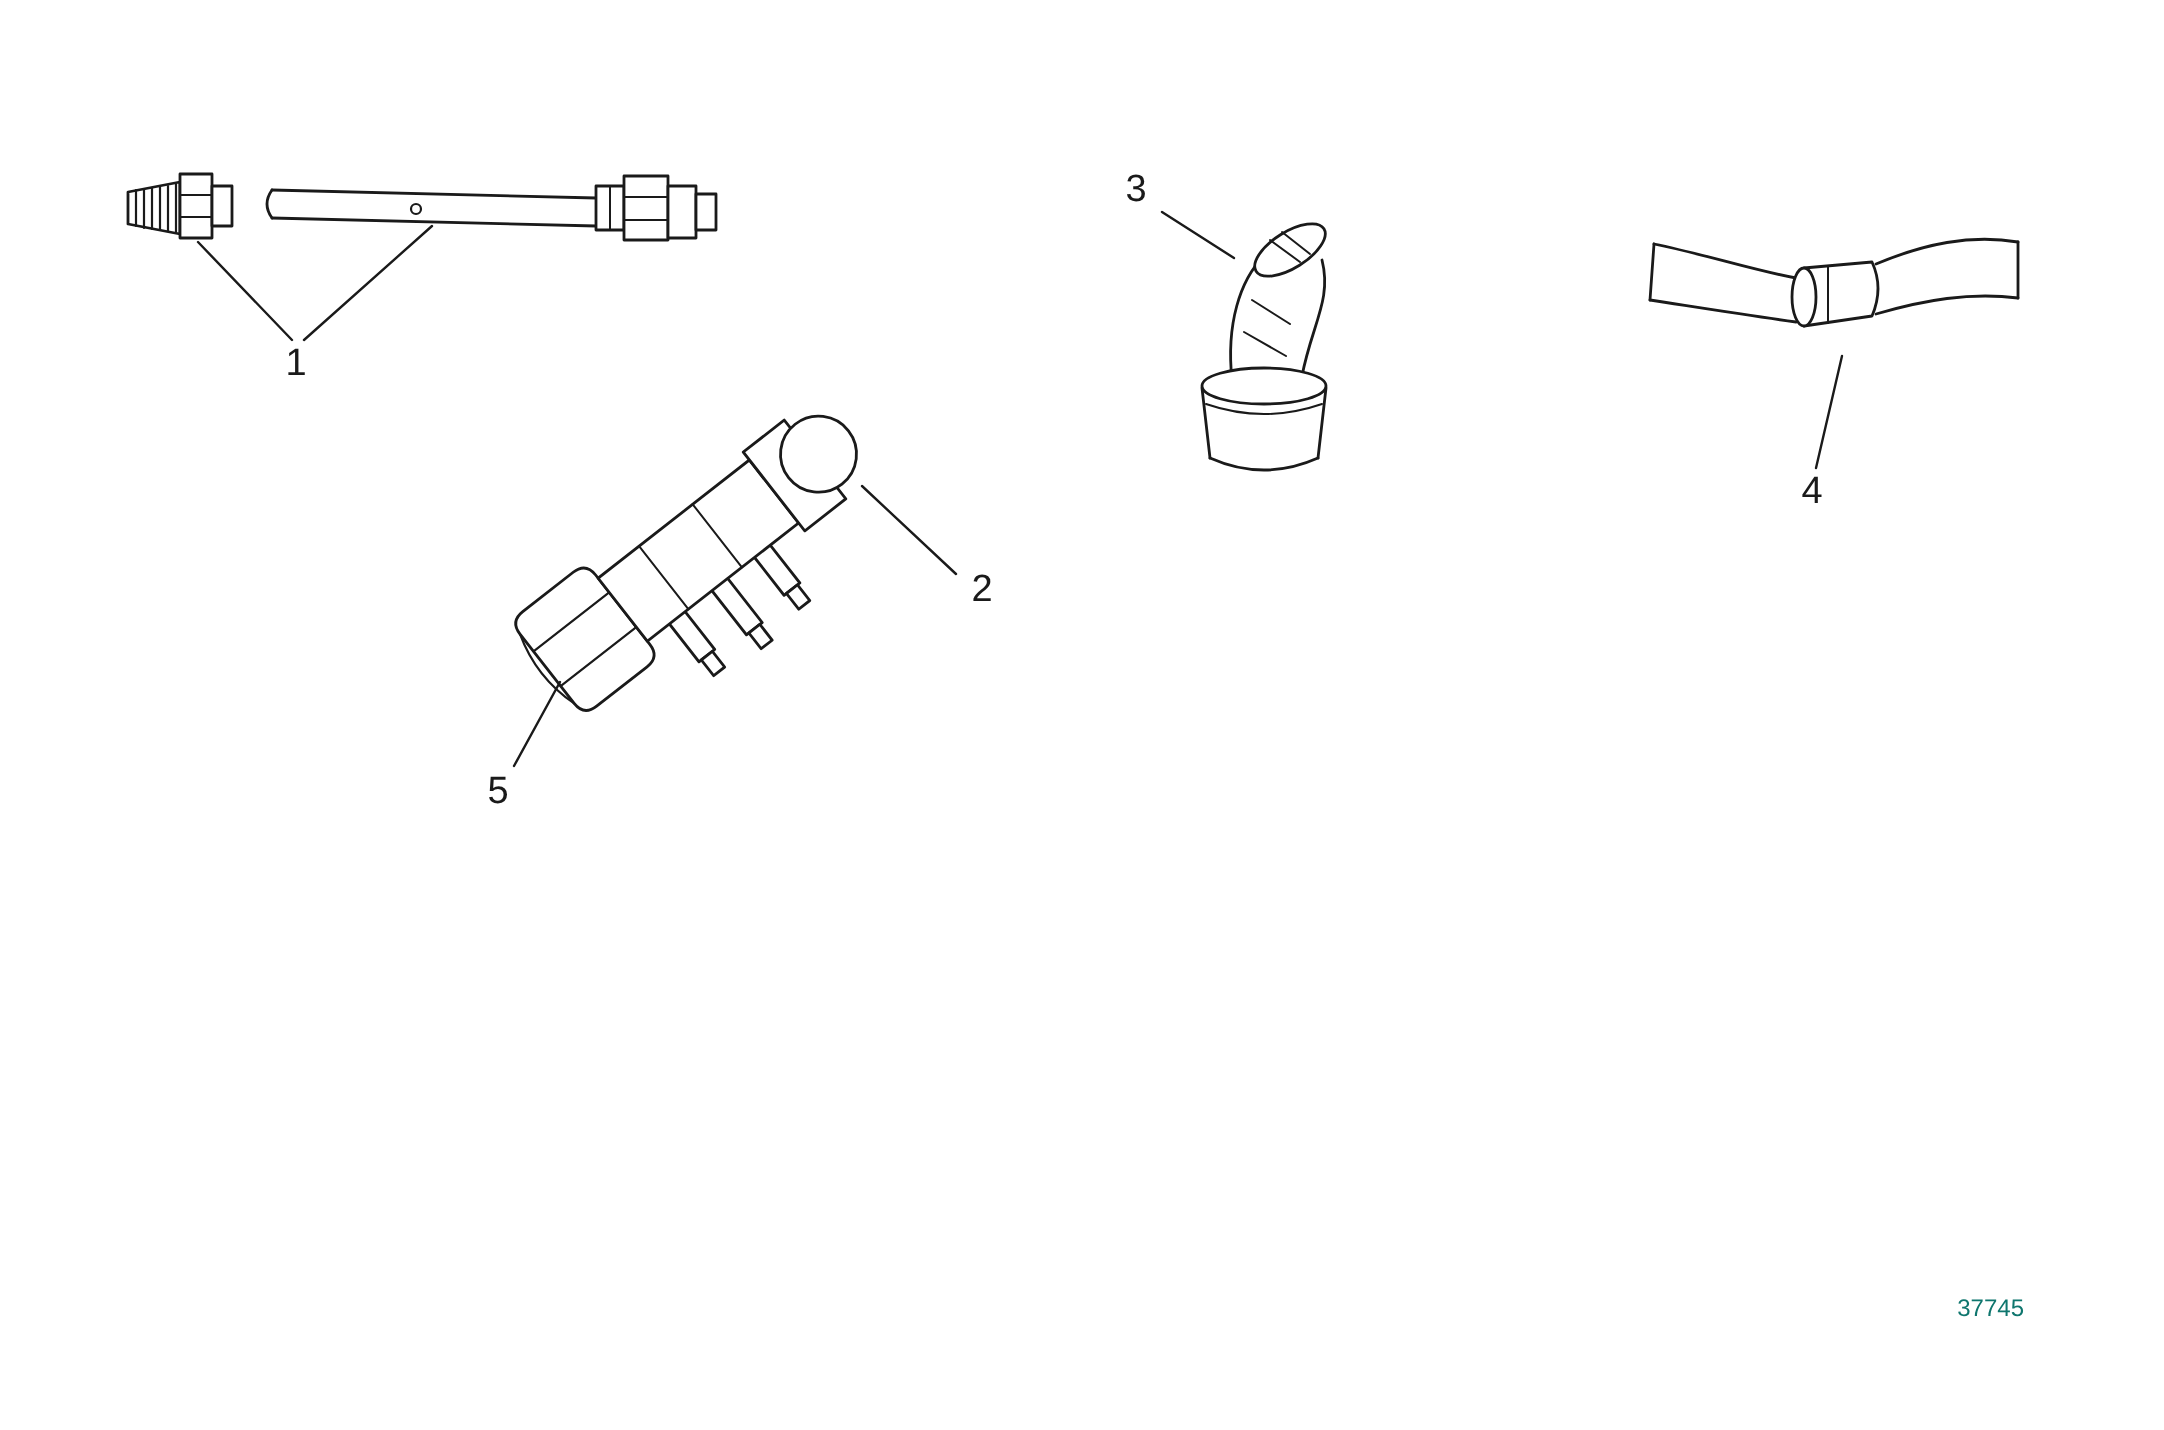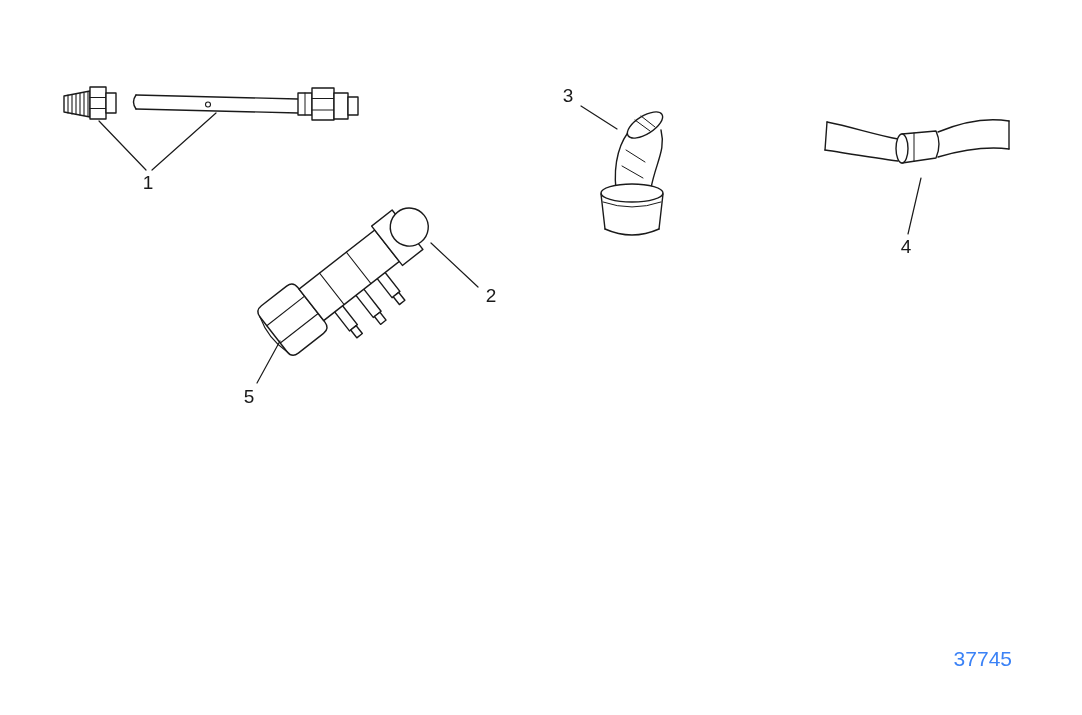--- a/index.html
+++ b/index.html
@@ -25,22 +25,22 @@
     transform: translate(-50%, -50%);
     font-size: 19px;
     color: #1a1a1a;
     line-height: 1;
     user-select: none;
   }
   .figure-number {
     position: absolute;
     right: 70px;
     top: 648px;
-    font-size: 21px;
-    color: #3b82f6;
+    font-size: 12px;
+    color: #0f766e;
     line-height: 1;
   }
 </style>
 </head>
 <body>
 
 <div class="stage">
 
   <svg width="1082" height="715" viewBox="0 0 1082 715" fill="none" stroke="#1a1a1a" stroke-width="1.4" stroke-linecap="round" stroke-linejoin="round">
 

